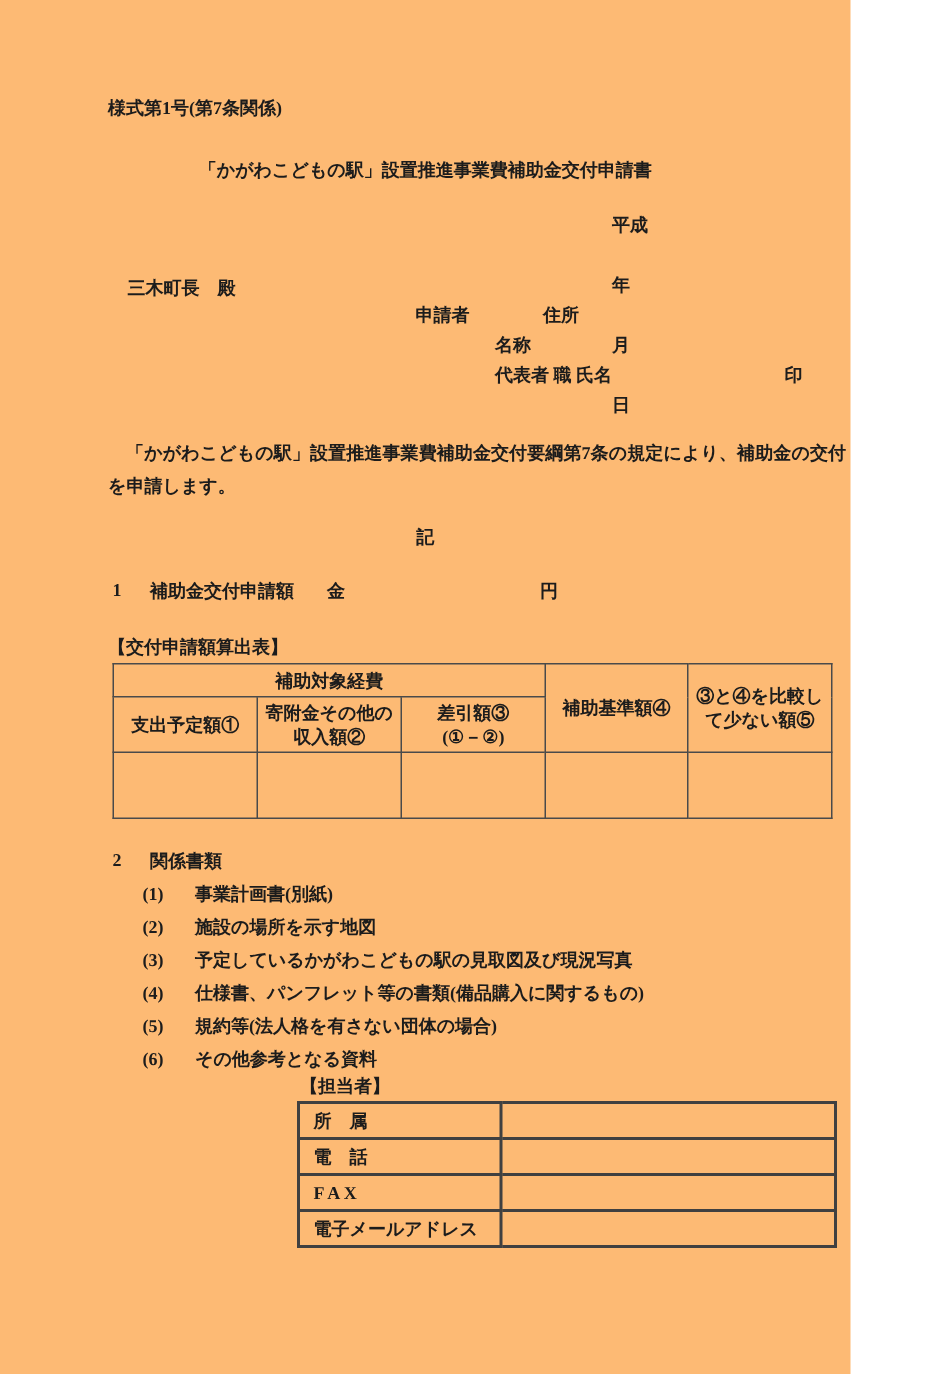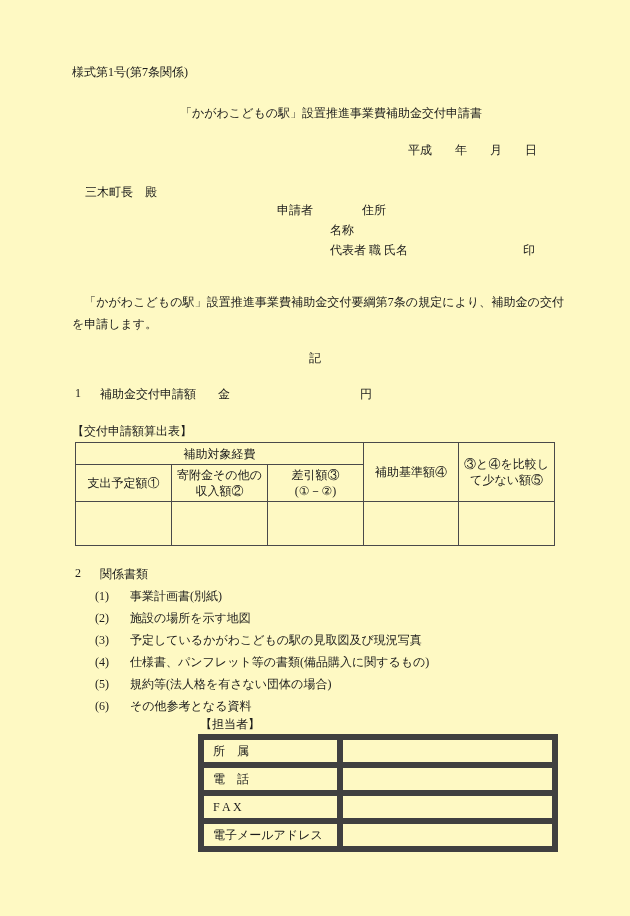--- a/index.html
+++ b/index.html
@@ -1,24 +1,25 @@
 <!DOCTYPE html>
 <html><head>
 <meta charset="utf-8">
 <style>
   html, body { margin: 0; padding: 0; background: #ffffff; }
   .page {
     position: relative;
-    width: 630px;
+    width: 567px;
     height: 916px;
-    background: #fef9c3;
+    background: #fdba74;
     font-family: "Liberation Serif", "DejaVu Serif", serif;
     font-size: 12px;
     color: #1c1c1c;
     overflow: hidden;
+    font-weight: bold;
   }
   .abs { position: absolute; white-space: nowrap; }
   .centered { left: 0; width: 100%; text-align: center; }
 
   
   .date-line { display: flex; gap: 23px; }
 
   
   .paragraph {
     position: absolute;
@@ -54,39 +55,39 @@
   .doc-num { display: inline-block; width: 35px; }
 
   
   .contact-table {
     position: absolute;
     left: 198px; top: 734px; width: 360px;
     border-collapse: collapse;
     table-layout: fixed;
   }
   .contact-table td {
-    border: 6px solid #404040;
+    border: 2px solid #404040;
     height: 22px;
     vertical-align: middle;
     font-size: 12px;
     padding: 0;
   }
   .contact-table td.c-label { width: 124px; padding-left: 9px; }
   .contact-table td.c-value { }
 </style>
 </head>
 <body>
 
 <div class="page">
 
   <div class="abs" style="left:72px; top:64px;">様式第1号(第7条関係)</div>
 
-  <div class="abs centered" style="top:105px;margin-left:16px;">「かがわこどもの駅」設置推進事業費補助金交付申請書</div>
+  <div class="abs centered" style="top:105px;">「かがわこどもの駅」設置推進事業費補助金交付申請書</div>
 
-  <div class="abs date-line" style="left:408px; top:142px;">
+  <div class="abs date-line" style="left:408px; top:142px;flex-direction:column;">
     <span>平成</span>
     <span>年</span>
     <span>月</span>
     <span>日</span>
   </div>
 
   <div class="abs" style="left:85px; top:184px;">三木町長　殿</div>
 
   <div class="abs" style="left:277px; top:202px;">申請者</div>
   <div class="abs" style="left:330px; top:202px;margin-left:32px;">住所</div>

